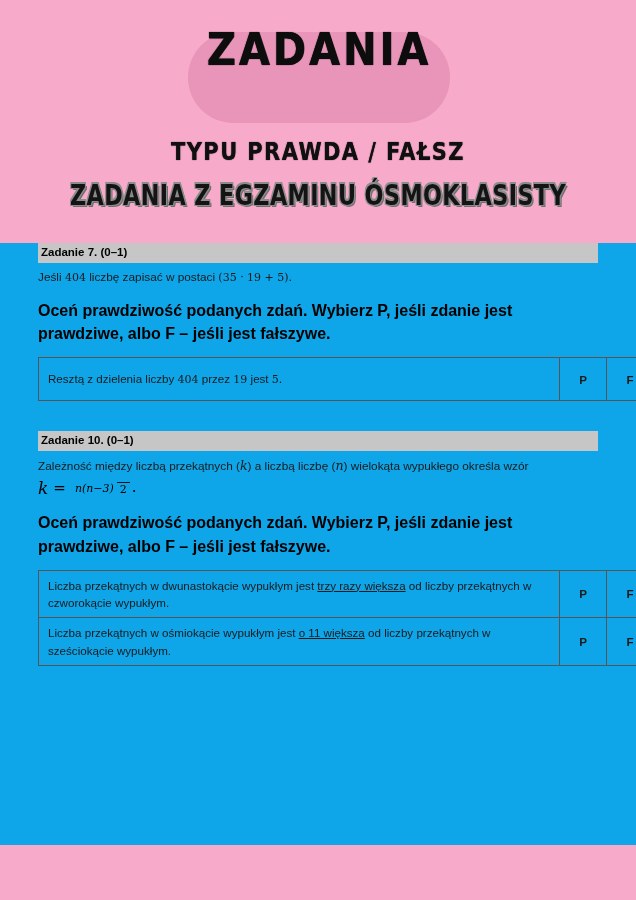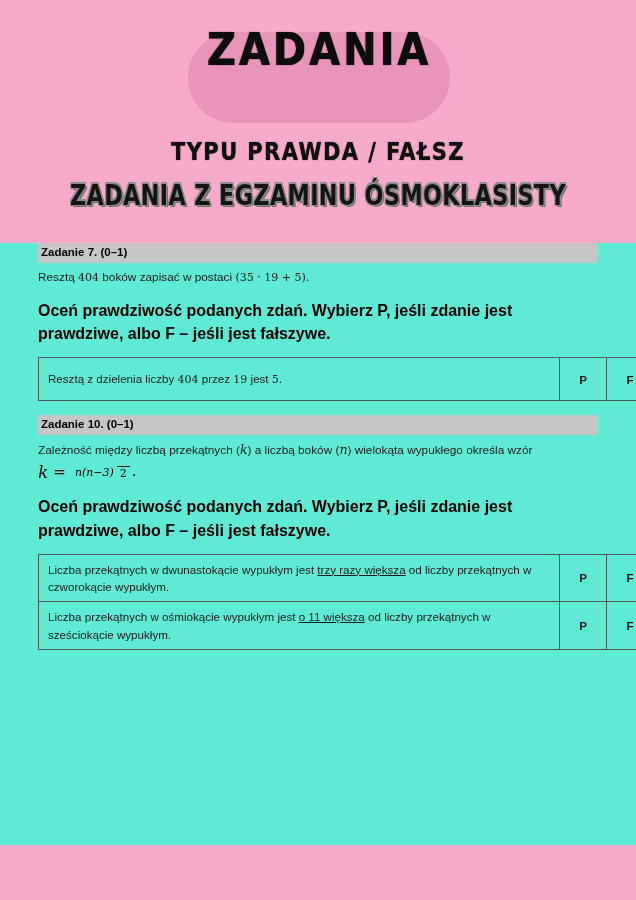--- a/index.html
+++ b/index.html
@@ -85,21 +85,21 @@
        2px  2px 0 #6f6f6f;
   }
 
   
   .sheet {
     position: absolute;
     top: 243px;
     left: 0;
     width: 636px;
     height: 602px;
-    background: #5eead4;
+    background: #0ea5e9;
   }
   .content {
     position: absolute;
     left: 38px;
     top: 0;
     width: 560px;
   }
 
   .task-bar {
     background: #c6c6c6;
@@ -225,43 +225,43 @@
     <div class="subtitle-2">ZADANIA Z EGZAMINU ÓSMOKLASISTY</div>
   </div>
 
   <div class="sheet">
     <div class="content">
 
       <div>
         <div class="task-bar">Zadanie 7. (0–1)</div>
 
         <div class="lead">
-          <span>Resztą</span>
+          <span>Jeśli</span>
           <span class="math">404</span>
-          <span>boków zapisać w postaci</span>
+          <span>liczbę zapisać w postaci</span>
           <span class="math">(35 · 19 + 5).</span>
         </div>
 
         <div class="instruction">Oceń prawdziwość podanych zdań. Wybierz P, jeśli zdanie jest prawdziwe, albo F – jeśli jest fałszywe.</div>
 
         <table class="pf t1">
           <tbody>
             <tr>
               <td class="stmt"><span>Resztą z dzielenia liczby </span><span class="math">404</span><span> przez </span><span class="math">19</span><span> jest </span><span class="math">5.</span></td>
               <td class="opt">P</td>
               <td class="opt">F</td>
             </tr>
           </tbody>
         </table>
       </div>
 
-      <div style="margin-top:14px;">
+      <div style="margin-top:30px;">
         <div class="task-bar">Zadanie 10. (0–1)</div>
 
-        <div class="lead"><span>Zależność między liczbą przekątnych (</span><span class="mi">k</span><span>) a liczbą boków (</span><span class="mi">n</span><span>) wielokąta wypukłego określa wzór</span></div>
+        <div class="lead"><span>Zależność między liczbą przekątnych (</span><span class="mi">k</span><span>) a liczbą liczbę (</span><span class="mi">n</span><span>) wielokąta wypukłego określa wzór</span></div>
 
         <div class="formula-line">
           <span class="k-eq">k</span>
           <span class="eqsign">=</span>
           <span class="frac">
             <span class="num">n(n−3)</span>
             <span class="den">2</span>
           </span>
           <span class="dot-end">.</span>
         </div>

